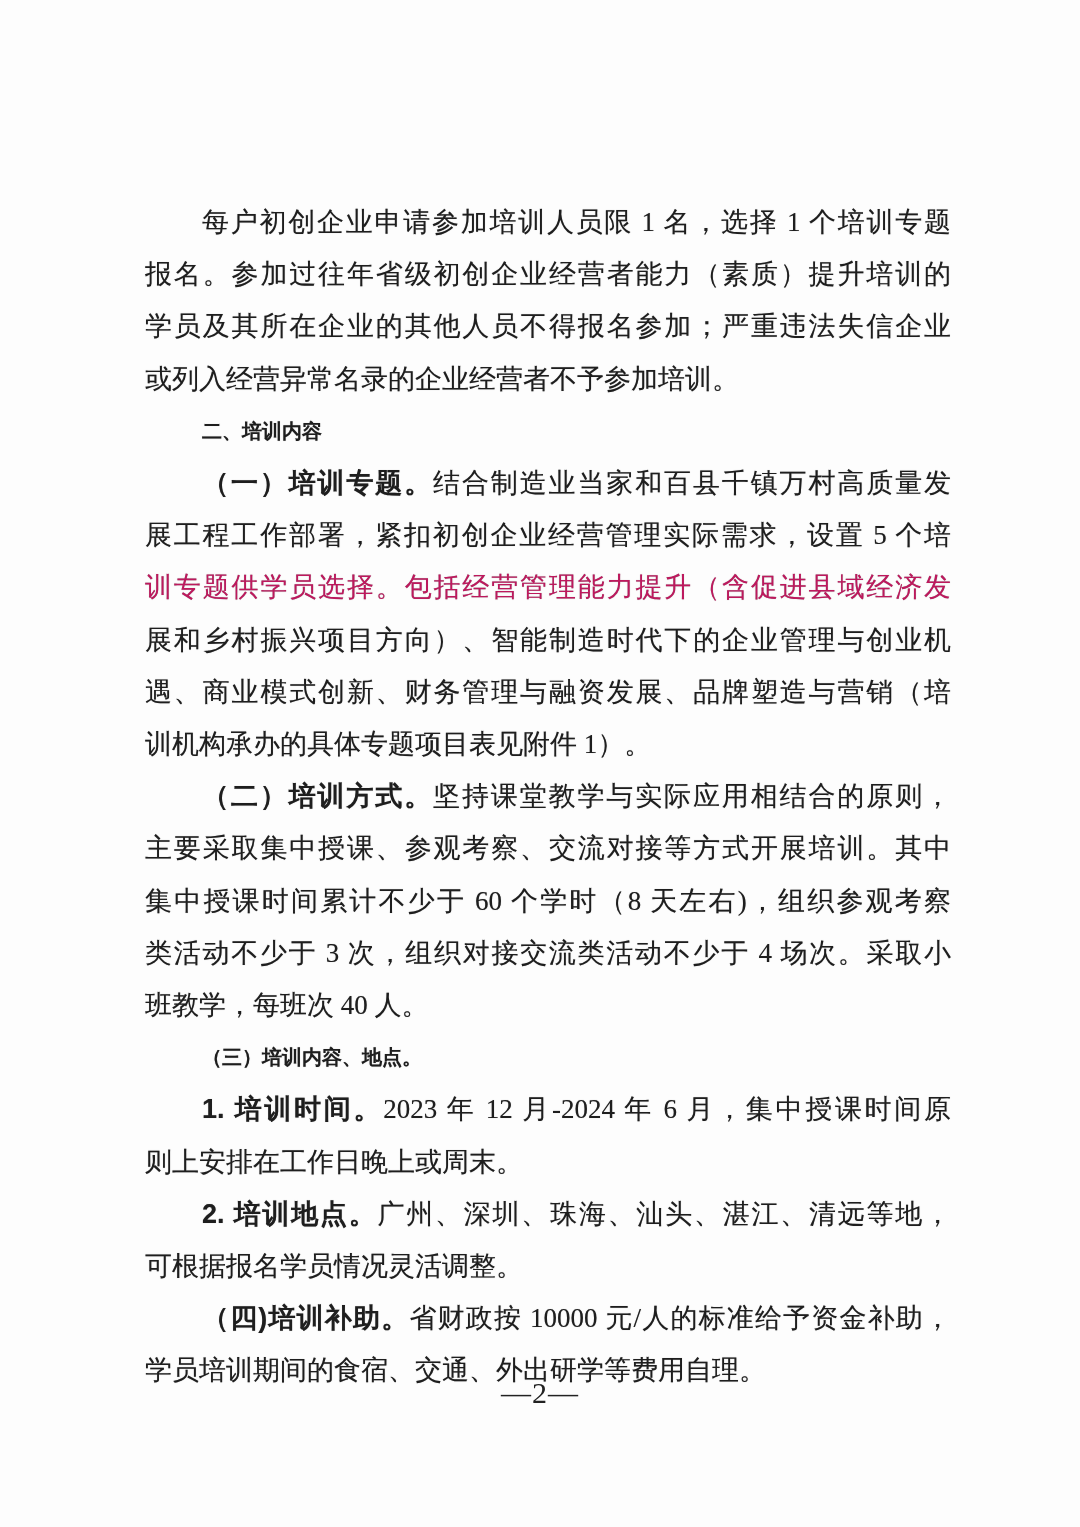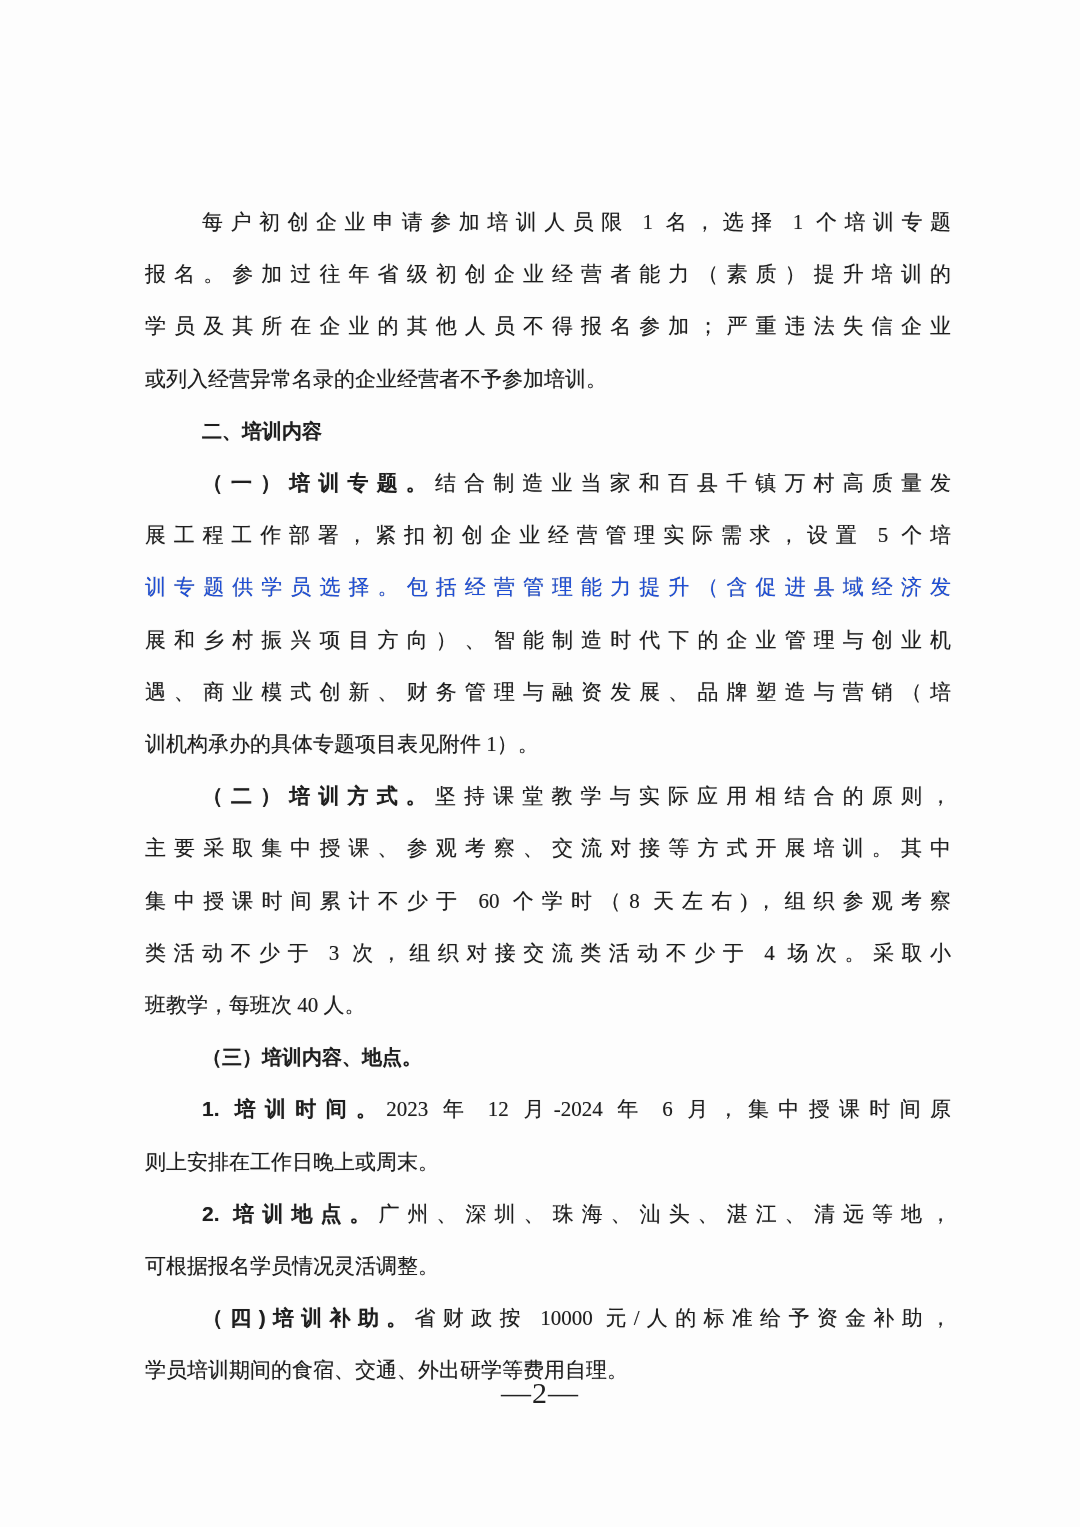--- a/index.html
+++ b/index.html
@@ -13,21 +13,21 @@
     width:1080px;height:1527px;
     background:#fdfdfd;
     overflow:hidden;
   }
   .content{
     position:absolute;
     left:145px;top:196px;
     width:806px;
   }
   .line{
-    font-size:21px;
+    font-size:27px;
     line-height:52.2px;
     color:#1e1e1e;
     text-shadow:0 0 0.7px rgba(40,40,40,0.5);
   }
   .line.indent{padding-left:57px;}
   .line.fill{
     text-align:justify;
     text-align-last:justify;
   }
   .block.heading .line{font-size:20px;}
@@ -57,21 +57,21 @@
         <div class="line fill" style="color: rgb(30, 30, 30);"><span class="seg">报名。参加过往年省级初创企业经营者能力（素质）提升培训的</span></div>
         <div class="line fill" style="color: rgb(30, 30, 30);"><span class="seg">学员及其所在企业的其他人员不得报名参加；严重违法失信企业</span></div>
         <div class="line" style="color: rgb(30, 30, 30);"><span class="seg">或列入经营异常名录的企业经营者不予参加培训。</span></div>
       </div>
       <div class="block heading">
         <div class="line indent" style="color: rgb(30, 30, 30);"><span class="seg bold">二、培训内容</span></div>
       </div>
       <div class="block paragraph">
         <div class="line indent fill" style="color: rgb(30, 30, 30);"><span class="seg bold">（一）培训专题。</span><span class="seg">结合制造业当家和百县千镇万村高质量发</span></div>
         <div class="line fill" style="color: rgb(30, 30, 30);"><span class="seg">展工程工作部署，紧扣初创企业经营管理实际需求，设置 5 个培</span></div>
-        <div class="line fill" style="color: #1d4ed8;"><span class="seg">训专题供学员选择。包括经营管理能力提升（含促进县域经济发</span></div>
+        <div class="line fill" style="color: #be185d;"><span class="seg">训专题供学员选择。包括经营管理能力提升（含促进县域经济发</span></div>
         <div class="line fill" style="color: rgb(30, 30, 30);"><span class="seg">展和乡村振兴项目方向）、智能制造时代下的企业管理与创业机</span></div>
         <div class="line fill" style="color: rgb(30, 30, 30);"><span class="seg">遇、商业模式创新、财务管理与融资发展、品牌塑造与营销（培</span></div>
         <div class="line" style="color: rgb(30, 30, 30);"><span class="seg">训机构承办的具体专题项目表见附件 1）。</span></div>
       </div>
       <div class="block paragraph">
         <div class="line indent fill" style="color: rgb(30, 30, 30);"><span class="seg bold">（二）培训方式。</span><span class="seg">坚持课堂教学与实际应用相结合的原则，</span></div>
         <div class="line fill" style="color: rgb(30, 30, 30);"><span class="seg">主要采取集中授课、参观考察、交流对接等方式开展培训。其中</span></div>
         <div class="line fill" style="color: rgb(30, 30, 30);"><span class="seg">集中授课时间累计不少于 60 个学时（8 天左右)，组织参观考察</span></div>
         <div class="line fill" style="color: rgb(30, 30, 30);"><span class="seg">类活动不少于 3 次，组织对接交流类活动不少于 4 场次。采取小</span></div>
         <div class="line" style="color: rgb(30, 30, 30);"><span class="seg">班教学，每班次 40 人。</span></div>

